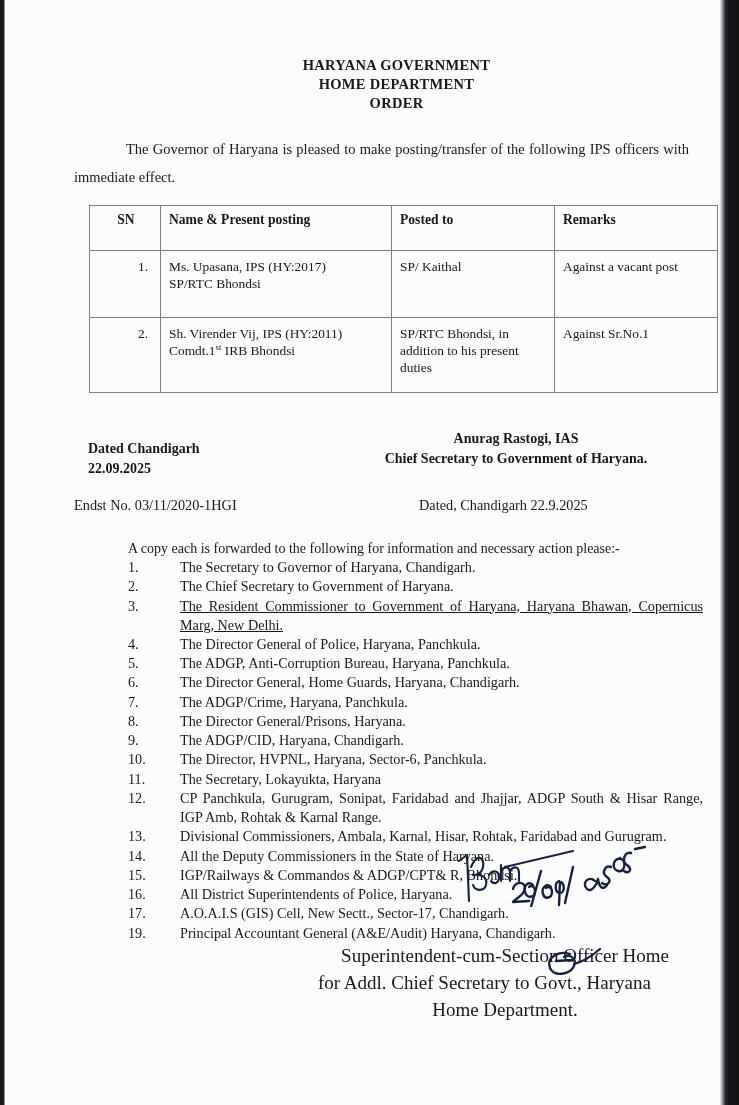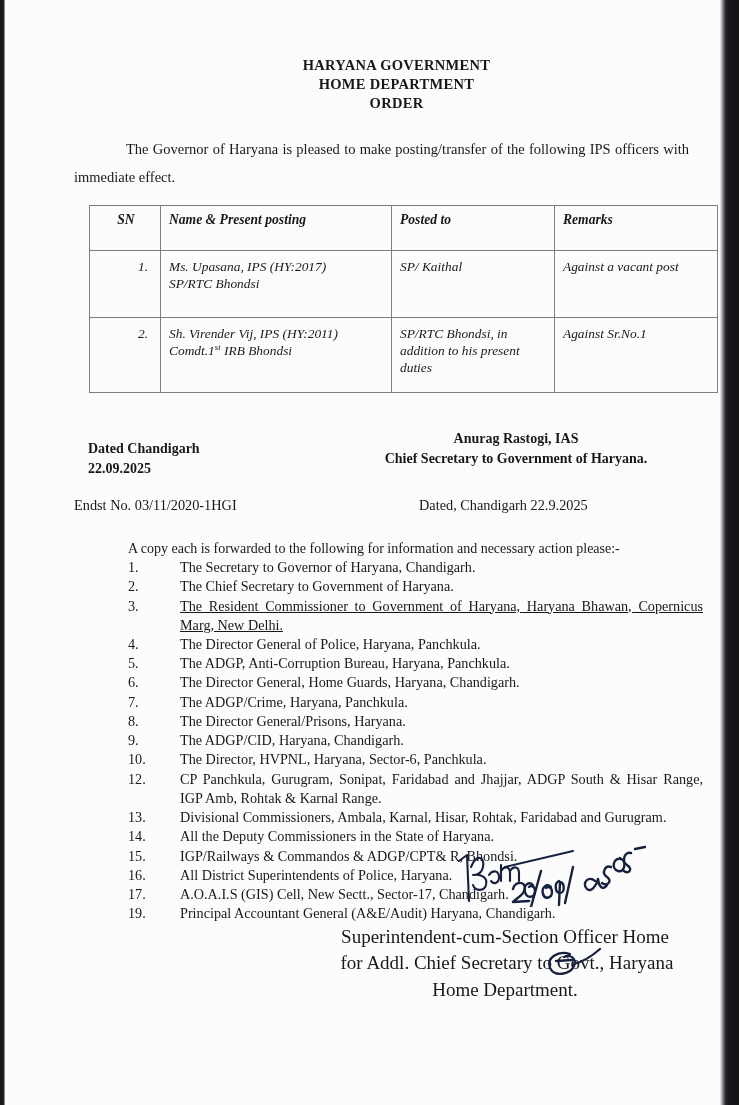--- a/index.html
+++ b/index.html
@@ -76,21 +76,20 @@
     border-collapse: collapse;
     font-size: 13.4px;
     table-layout: fixed;
   }
   .order-table td, .order-table th {
     border: 1px solid #7d7f83;
     vertical-align: top;
     padding: 5px 6px 5px 8px;
     line-height: 1.28;
     text-align: left;
-    font-style: italic;
   }
   .order-table thead th {
     font-weight: bold;
     height: 34px;
     font-size: 13.6px;
   }
   .order-table .c-sn  { width: 56px; text-align: center; }
   .order-table .c-nm  { width: 216px; }
   .order-table .c-pt  { width: 148px; }
   .order-table .c-rm  { width: 148px; }
@@ -202,21 +201,21 @@
 
   
   .foot-sign {
     margin-left: 240px;
     width: 382px;
     text-align: center;
     font-size: 19px;
     line-height: 1.42;
   }
   .foot-sign .l1 { text-align: center; }
-  .foot-sign .l2 { text-align: center; padding-left: 4px; font-family: Liberation Serif, serif; }
+  .foot-sign .l2 { text-align: left; padding-left: 4px; font-family: Liberation Serif, serif; }
   .foot-sign .l3 { text-align: center; }
 </style>
 </head>
 <body>
 
 <div class="page">
   <div class="sheet"></div>
   <div class="scan-edge-left"></div>
   <div class="scan-edge-right"></div>
 
@@ -286,20 +285,21 @@
           <span class="num">3.</span>
           <span class="txt">The Resident Commissioner to Government of Haryana, Haryana Bhawan, Copernicus Marg, New Delhi.</span>
         </li>
         <li><span class="num">4.</span><span class="txt">The Director General of Police, Haryana, Panchkula.</span></li>
         <li><span class="num">5.</span><span class="txt">The ADGP, Anti-Corruption Bureau, Haryana, Panchkula.</span></li>
         <li><span class="num">6.</span><span class="txt">The Director General, Home Guards, Haryana, Chandigarh.</span></li>
         <li><span class="num">7.</span><span class="txt">The ADGP/Crime, Haryana, Panchkula.</span></li>
         <li><span class="num">8.</span><span class="txt">The Director General/Prisons, Haryana.</span></li>
         <li><span class="num">9.</span><span class="txt">The ADGP/CID, Haryana, Chandigarh.</span></li>
         <li><span class="num">10.</span><span class="txt">The Director, HVPNL, Haryana, Sector-6, Panchkula.</span></li>
+        <li><span class="num">11.</span><span class="txt">The Secretary, Lokayukta, Haryana</span></li>
         <li><span class="num">12.</span><span class="txt">CP Panchkula, Gurugram, Sonipat, Faridabad and Jhajjar, ADGP South &amp; Hisar Range, IGP Amb, Rohtak &amp; Karnal Range.</span></li>
         <li><span class="num">13.</span><span class="txt">Divisional Commissioners, Ambala, Karnal, Hisar, Rohtak, Faridabad and Gurugram.</span></li>
         <li><span class="num">14.</span><span class="txt">All the Deputy Commissioners in the State of Haryana.</span></li>
         <li><span class="num">15.</span><span class="txt">IGP/Railways &amp; Commandos &amp; ADGP/CPT&amp; R, Bhondsi.</span></li>
         <li><span class="num">16.</span><span class="txt">All District Superintendents of Police, Haryana.</span></li>
         <li><span class="num">17.</span><span class="txt">A.O.A.I.S (GIS) Cell, New Sectt., Sector-17, Chandigarh.</span></li>
         <li><span class="num">19.</span><span class="txt">Principal Accountant General (A&amp;E/Audit) Haryana, Chandigarh.</span></li>
       </ul>
 
     <div class="foot-sign">

